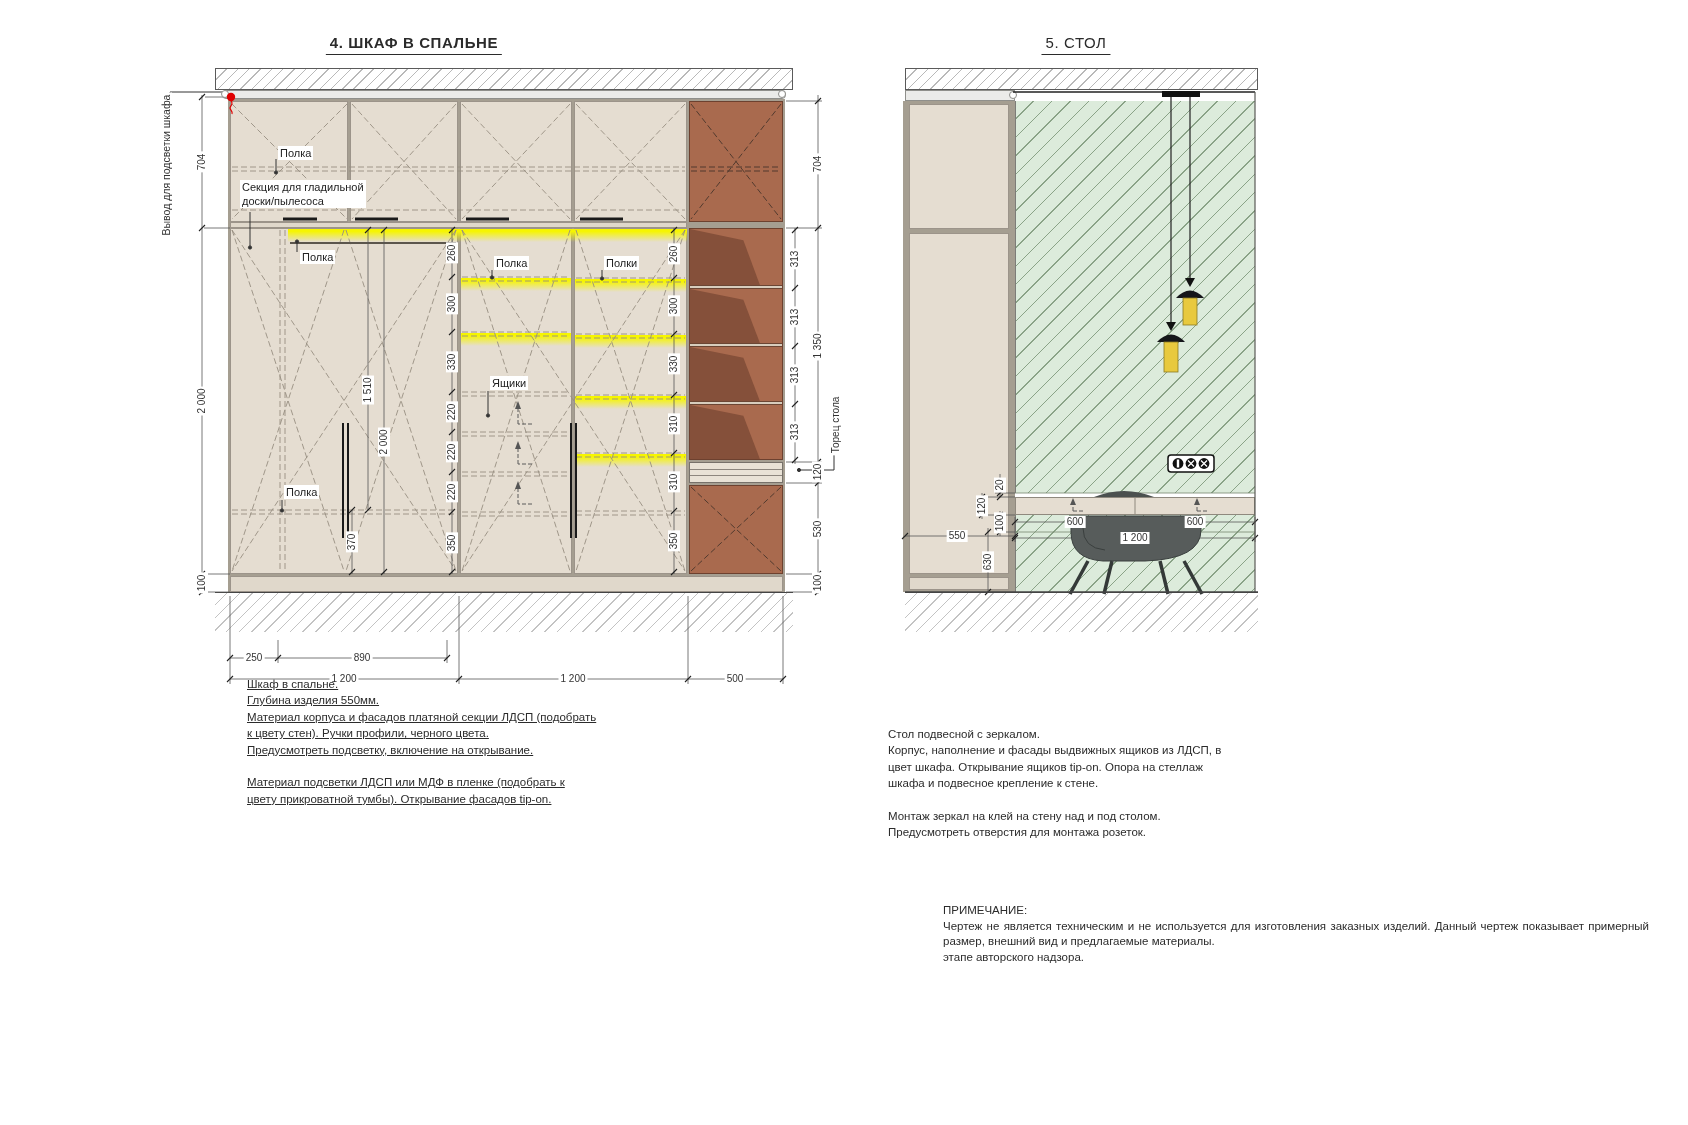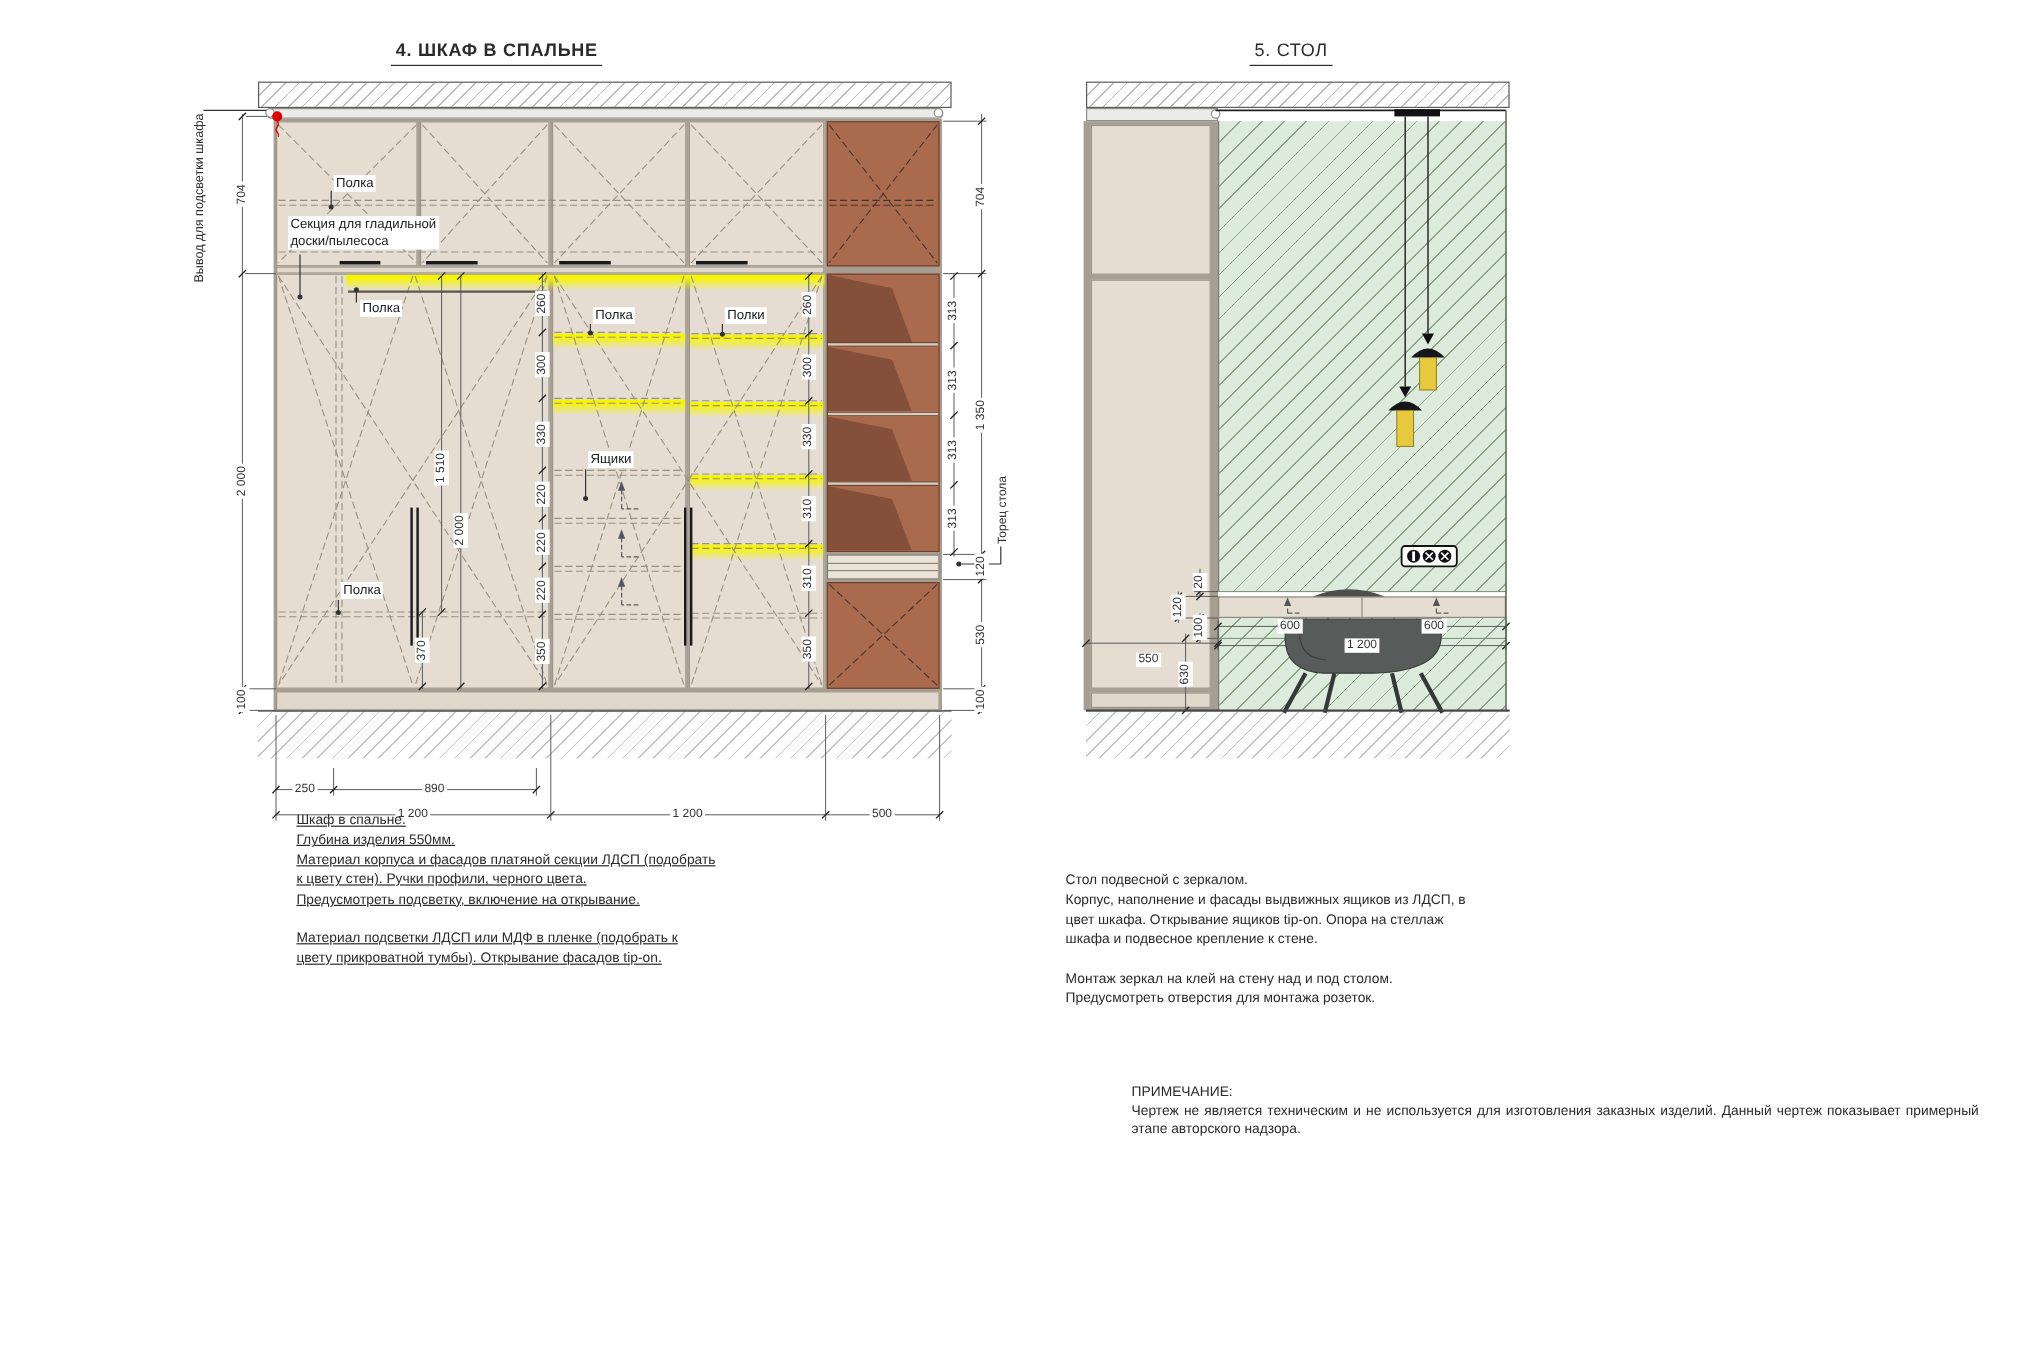--- a/index.html
+++ b/index.html
@@ -379,21 +379,21 @@
   </div>
   <div class="callout" style="left:300px;top:250px;">Полка</div>
   <div class="callout" style="left:284px;top:485px;">Полка</div>
   <div class="callout" style="left:494px;top:256px;">Полка</div>
   <div class="callout" style="left:604px;top:256px;">Полки</div>
   <div class="callout" style="left:490px;top:376px;">Ящики</div>
 
   <div class="dim v" style="left:1000px;top:485px;">20</div>
   <div class="dim v" style="left:982px;top:506px;">120</div>
   <div class="dim v" style="left:1000px;top:523px;">100</div>
-  <div class="dim" style="left:957px;top:550px;">550</div>
+  <div class="dim" style="left:957px;top:536px;">550</div>
   <div class="dim v" style="left:988px;top:562px;">630</div>
   <div class="dim" style="left:1075px;top:522px;">600</div>
   <div class="dim" style="left:1195px;top:522px;">600</div>
   <div class="dim" style="left:1135px;top:538px;">1 200</div>
 
   <div class="note" style="left:247px;top:676px;width:340px;text-decoration:underline;">
     <div class="note-line">Шкаф в спальне.</div>
     <div class="note-line">Глубина изделия 550мм.</div>
     <div class="note-line">Материал корпуса и фасадов платяной секции ЛДСП (подобрать</div>
     <div class="note-line">к цвету стен). Ручки профили, черного цвета.</div>
@@ -409,17 +409,18 @@
     <div class="note-line">цвет шкафа. Открывание ящиков tip-on. Опора на стеллаж</div>
     <div class="note-line">шкафа и подвесное крепление к стене.</div>
     <div class="note-line"></div>
     <div class="note-line">Монтаж зеркал на клей на стену над и под столом.</div>
     <div class="note-line">Предусмотреть отверстия для монтажа розеток.</div>
   </div>
 
   <div class="remark" style="left:907px;top:903px;margin-left:36px;">
     <div>ПРИМЕЧАНИЕ:</div>
     <div class="j">Чертеж не является техническим и не используется для изготовления заказных изделий. Данный чертеж показывает примерный</div>
+    <div>размер, внешний вид и предлагаемые материалы.</div>
     <div>этапе авторского  надзора.</div>
   </div>
 
 
 </div>
 
 </body></html>

